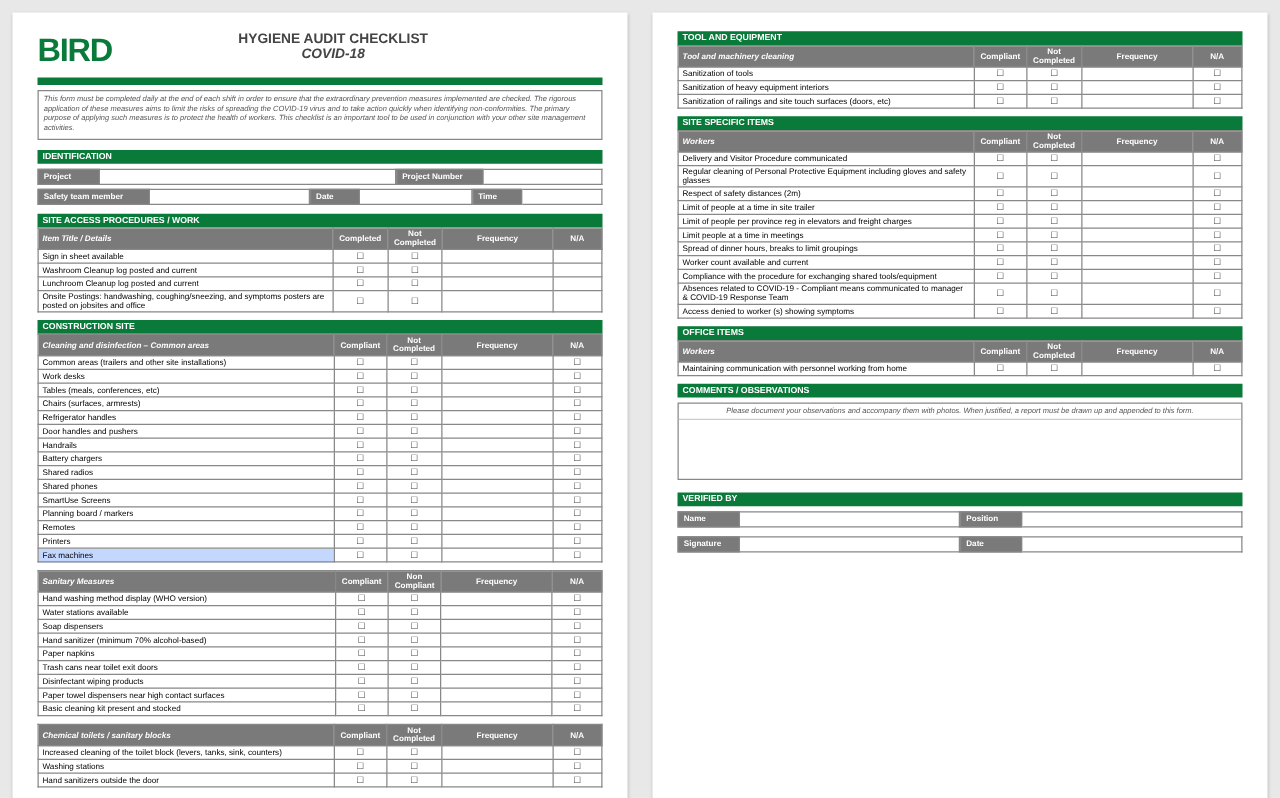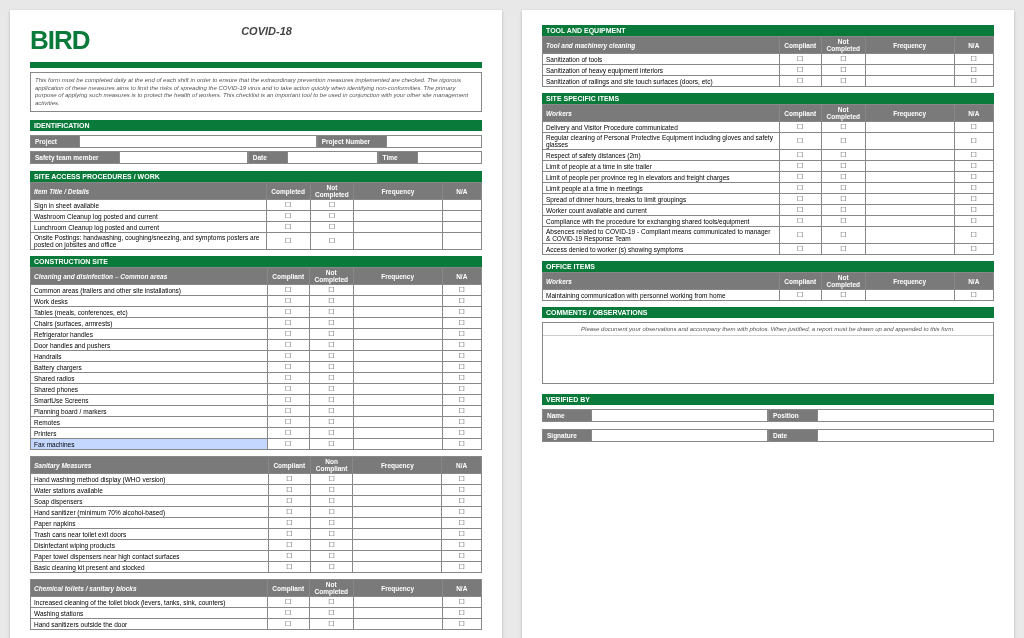--- a/index.html
+++ b/index.html
@@ -99,20 +99,21 @@
   .obsbox { border:1px solid #888; height:60px; margin-bottom:6px; }
   .obshint { font-size:6px; font-style:italic; color:#555; text-align:center; padding:3px; border-bottom:1px solid #ccc; }
 </style>
 </head>
 <body>
 
 <div class="page">
   <div class="header-area">
     <span class="logo">BIRD</span>
     <span class="titleblock">
+      <div class="title">HYGIENE AUDIT CHECKLIST</div>
       <div class="subtitle">COVID-18</div>
     </span>
   </div>
   <div class="greenbar"></div>
   <div class="intro">This form must be completed daily at the end of each shift in order to ensure that the extraordinary prevention measures implemented are checked. The rigorous application of these measures aims to limit the risks of spreading the COVID-19 virus and to take action quickly when identifying non-conformities. The primary purpose of applying such measures is to protect the health of workers. This checklist is an important tool to be used in conjunction with your other site management activities.</div>
 
   <div class="section-title">IDENTIFICATION</div>
   <div class="spacer"></div>
   <div class="field-row">
     <div class="field-label" style="width:40px">Project</div>

